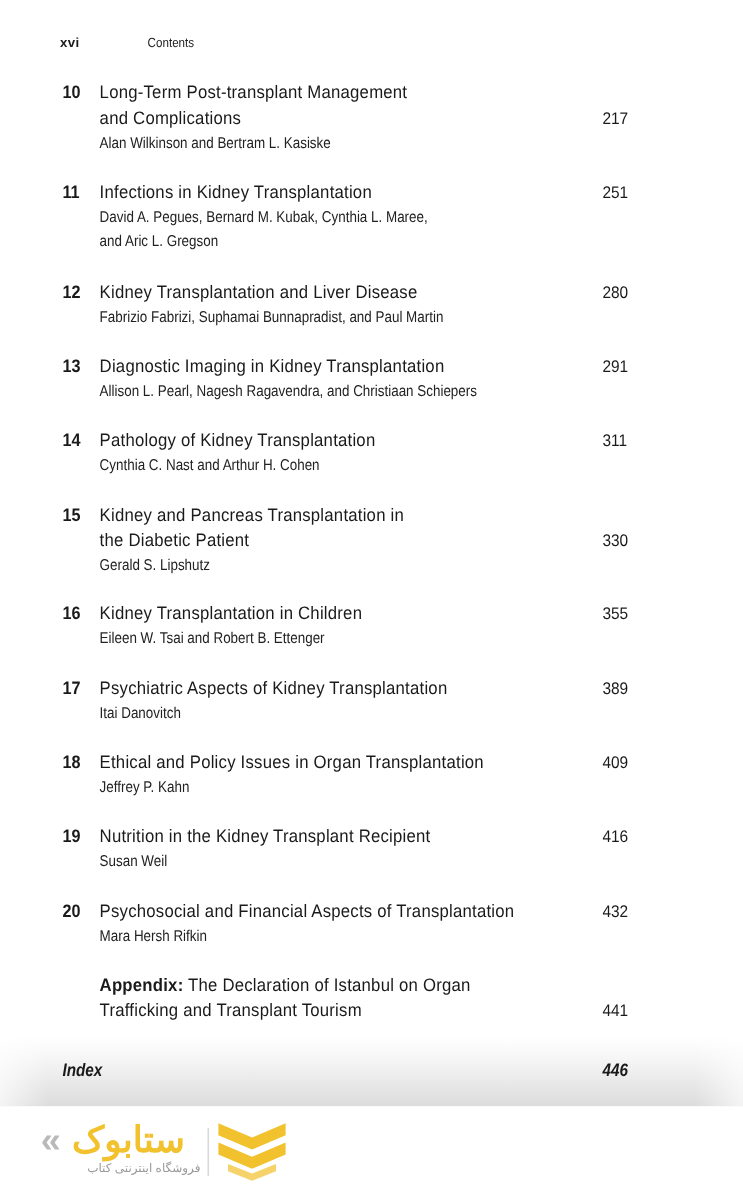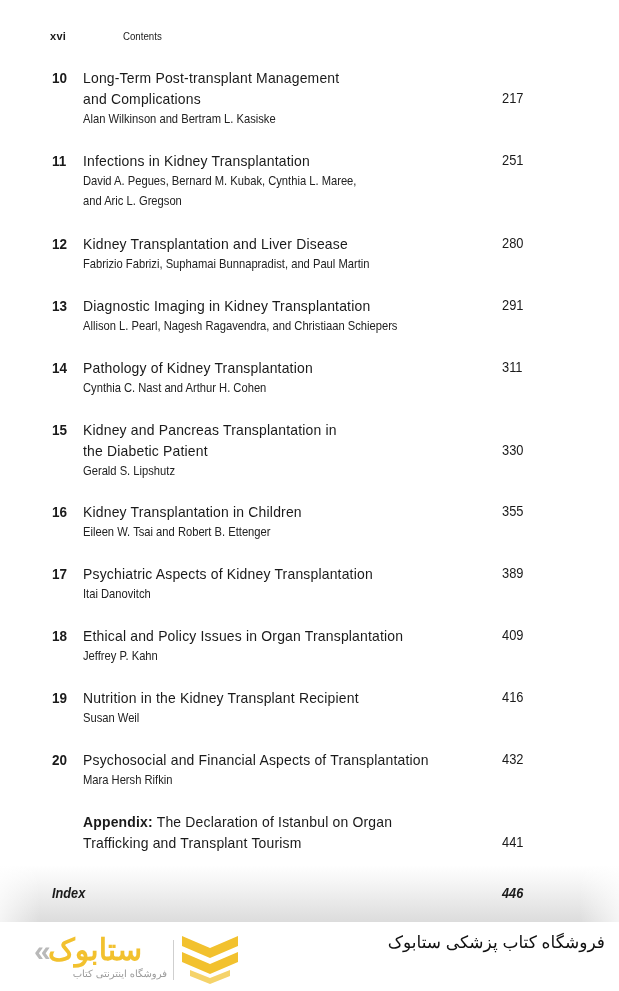--- a/index.html
+++ b/index.html
@@ -178,25 +178,24 @@
   </div>
 
   <div class="index-band">
     <span class="index-label">Index</span>
     <span class="index-page">446</span>
   </div>
 
   <div class="footer">
     <div class="logo">
       <span class="arrows">«</span>
-      <span class="brand" style="left:18px;">ستابوک</span>
+      <span class="brand" style="left:30px;">ستابوک</span>
       <span class="tag">فروشگاه اینترنتی کتاب</span>
       <span class="sep"></span>
       <svg class="mark" width="60" height="58" viewBox="0 0 60 58">
         <polygon points="2,6 30,18 58,6 58,16 30,28 2,16" fill="#f2c12e"></polygon>
         <polygon points="2,22 30,34 58,22 58,32 30,44 2,32" fill="#f2c12e"></polygon>
         <polygon points="10,40 30,48 50,40 50,46 30,54 10,46" fill="#f5d36a"></polygon>
       </svg>
     </div>
-    <div class="fa-title">فروشگاه کتاب پزشکی ستابوک</div>
   </div>
 
 </div>
 
 </body></html>

